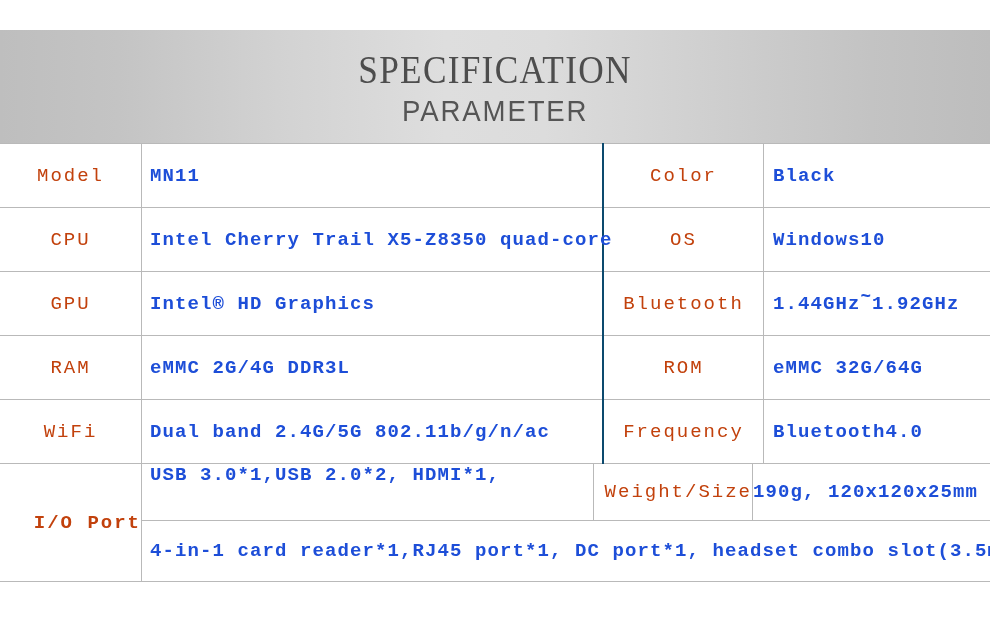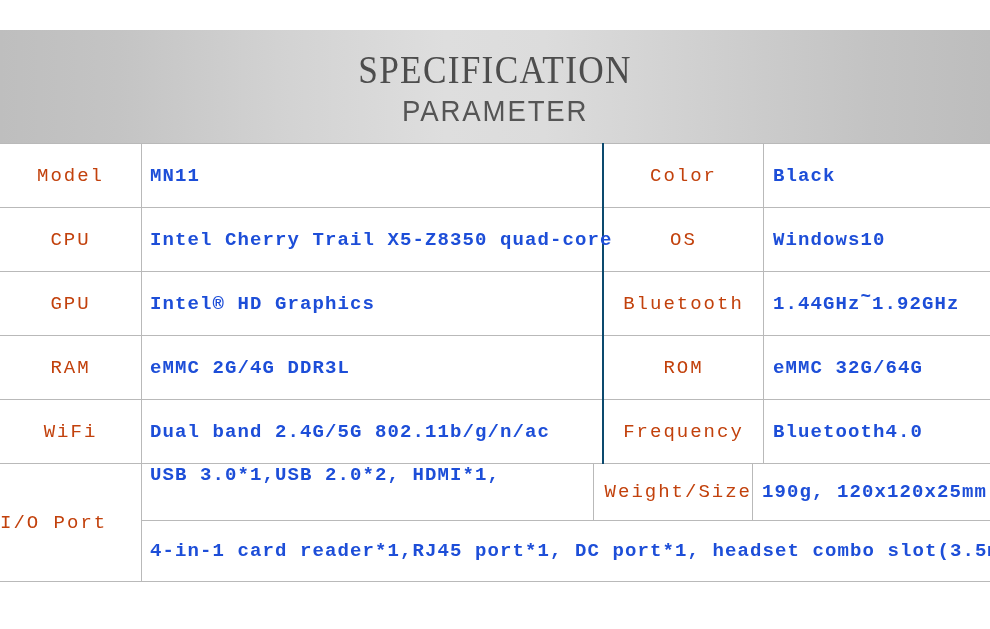--- a/index.html
+++ b/index.html
@@ -123,23 +123,24 @@
     color: #c2410c;
   }
   .val {
     display: inline-block;
     color: #1d4ed8;
     font-weight: bold;
   }
 
   
   td.io-label {
-    text-align: left;
+    text-align: right;
     color: #222222;
     vertical-align: middle;
+    font-weight: bold;
   }
   td.io-value-cell {
     padding: 0;
     vertical-align: top;
   }
   .nowrap { white-space: nowrap; }
   .sup-tilde {
     display: inline-block;
     vertical-align: 0.38em;
     font-size: 0.92em;
@@ -243,21 +244,21 @@
 
         <td class="col-value io-value-cell" colspan="3" style="height:117px; padding-left:0;">
 
           <div style="display:flex; height:57px; border-bottom:1px solid #b9b9b9; box-sizing:border-box;">
             <div style="width:451px; display:flex; padding-left:8px; box-sizing:border-box;">
               <span class="val">USB 3.0*1,USB 2.0*2,  HDMI*1,</span>
             </div>
             <div style="width:159px; display:flex; align-items:center; justify-content:flex-end; border-left:1px solid #b9b9b9; box-sizing:border-box;">
               <span class="lbl">Weight/Size</span>
             </div>
-            <div style="width:238px; display:flex; align-items:center; padding-left:9px; border-left:1px solid #b9b9b9; box-sizing:border-box;">
+            <div style="width:238px; display:flex; align-items:center; border-left:1px solid #b9b9b9; box-sizing:border-box;">
               <span class="val">190g, 120x120x25mm</span>
             </div>
           </div>
 
           <div style="display:flex; height:59px; align-items:center; padding-left:8px; box-sizing:border-box;">
             <span class="val">4-in-1 card reader*1,RJ45 port*1, DC port*1, headset combo slot(3.5mm)*1</span>
           </div>
         </td>
       </tr>
 

